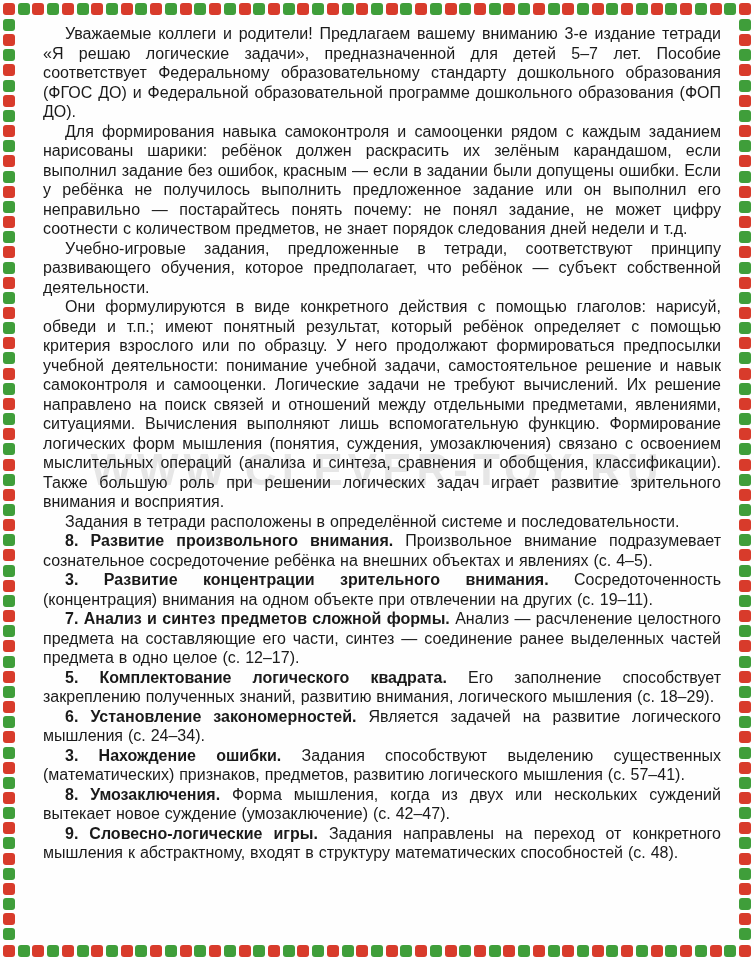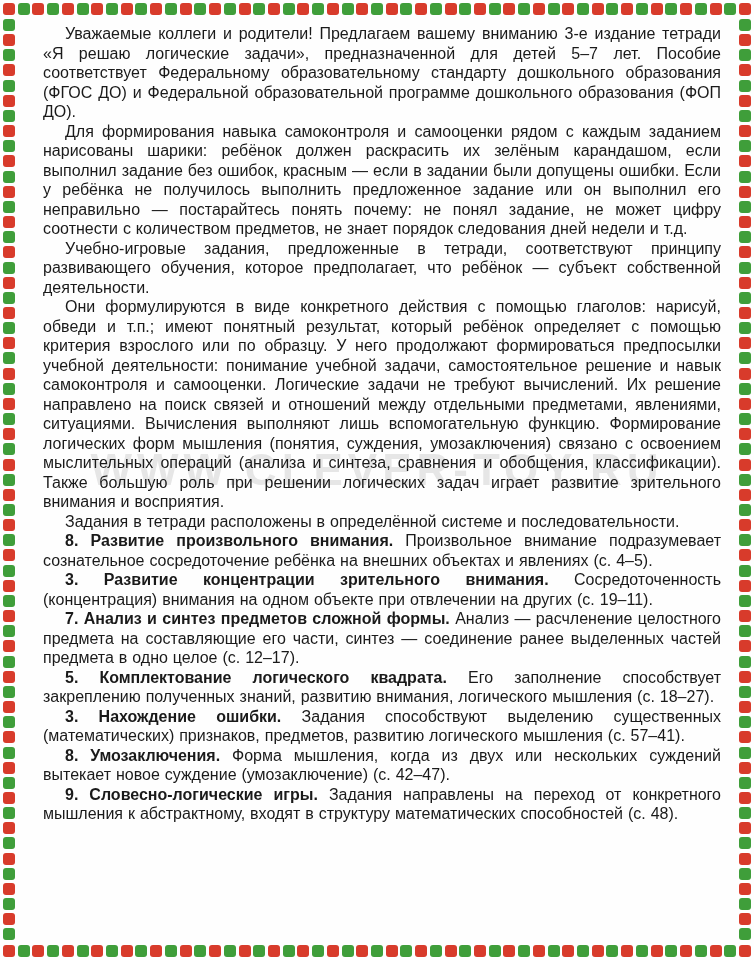--- a/index.html
+++ b/index.html
@@ -329,19 +329,20 @@
   <div class="inner">
     <div id="content">
         <p class="para">Уважаемые коллеги и родители! Предлагаем вашему вниманию 3-е издание тетради «Я решаю логические задачи», предназначенной для детей 5–7 лет. Пособие соответствует Федеральному образовательному стандарту дошкольного образования (ФГОС ДО) и Федеральной образовательной программе дошкольного образования (ФОП ДО).</p>
         <p class="para">Для формирования навыка самоконтроля и самооценки рядом с каждым заданием нарисованы шарики: ребёнок должен раскрасить их зелёным карандашом, если выполнил задание без ошибок, красным — если в задании были допущены ошибки. Если у ребёнка не получилось выполнить предложенное задание или он выполнил его неправильно — постарайтесь понять почему: не понял задание, не может цифру соотнести с количеством предметов, не знает порядок следования дней недели и т.д.</p>
         <p class="para">Учебно-игровые задания, предложенные в тетради, соответствуют принципу развивающего обучения, которое предполагает, что ребёнок — субъект собственной деятельности.</p>
         <p class="para">Они формулируются в виде конкретного действия с помощью глаголов: нарисуй, обведи и т.п.; имеют понятный результат, который ребёнок определяет с помощью критерия взрослого или по образцу. У него продолжают формироваться предпосылки учебной деятельности: понимание учебной задачи, самостоятельное решение и навык самоконтроля и самооценки. Логические задачи не требуют вычислений. Их решение направлено на поиск связей и отношений между отдельными предметами, явлениями, ситуациями. Вычисления выполняют лишь вспомогательную функцию. Формирование логических форм мышления (понятия, суждения, умозаключения) связано с освоением мыслительных операций (анализа и синтеза, сравнения и обобщения, классификации). Также большую роль при решении логических задач играет развитие зрительного внимания и восприятия.</p>
         <p class="para">Задания в тетради расположены в определённой системе и последовательности.</p>
         <p class="para"><b>8. Развитие произвольного внимания.</b> <span>Произвольное внимание подразумевает сознательное сосредоточение ребёнка на внешних объектах и явлениях (с. 4–5).</span></p>
         <p class="para"><b>3. Развитие концентрации зрительного внимания.</b> <span>Сосредоточенность (концентрация) внимания на одном объекте при отвлечении на других (с. 19–11).</span></p>
         <p class="para"><b>7. Анализ и синтез предметов сложной формы.</b> <span>Анализ — расчленение целостного предмета на составляющие его части, синтез — соединение ранее выделенных частей предмета в одно целое (с. 12–17).</span></p>
-        <p class="para"><b>5. Комплектование логического квадрата.</b> <span>Его заполнение способствует закреплению полученных знаний, развитию внимания, логического мышления (с. 18–27).</span></p>
+        <p class="para"><b>5. Комплектование логического квадрата.</b> <span>Его заполнение способствует закреплению полученных знаний, развитию внимания, логического мышления (с. 18–29).</span></p>
+        <p class="para"><b>6. Установление закономерностей.</b> <span>Является задачей на развитие логического мышления (с. 24–34).</span></p>
         <p class="para"><b>3. Нахождение ошибки.</b> <span>Задания способствуют выделению существенных (математических) признаков, предметов, развитию логического мышления (с. 57–41).</span></p>
         <p class="para"><b>8. Умозаключения.</b> <span>Форма мышления, когда из двух или нескольких суждений вытекает новое суждение (умозаключение) (с. 42–47).</span></p>
         <p class="para"><b>9. Словесно-логические игры.</b> <span>Задания направлены на переход от конкретного мышления к абстрактному, входят в структуру математических способностей (с. 48).</span></p>
       </div>
   </div>
 </div>
 
 </body></html>

